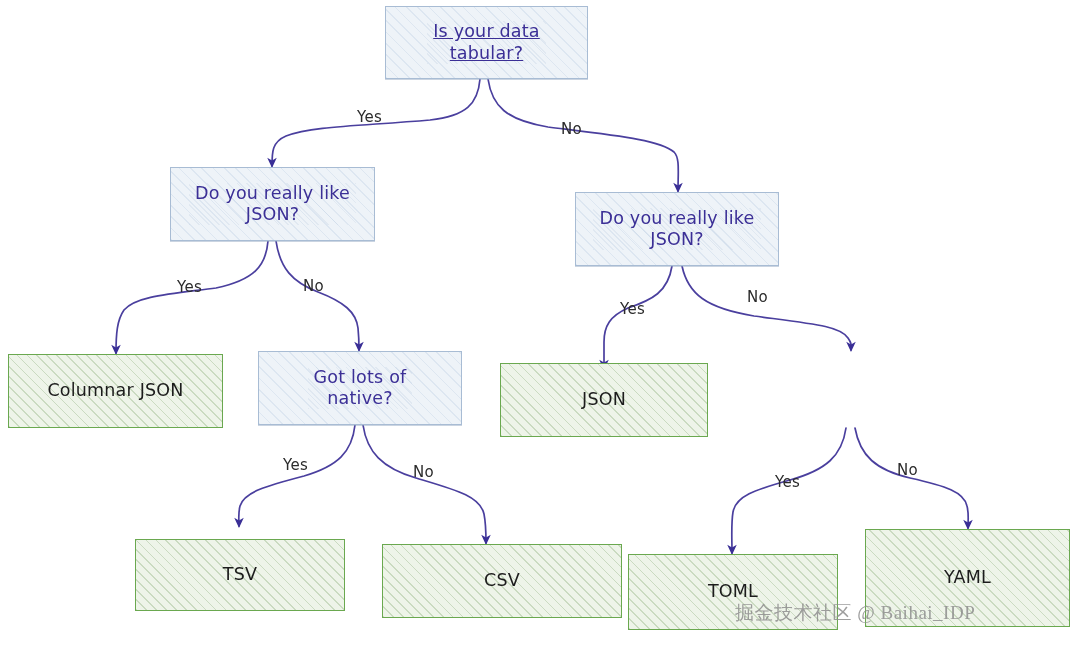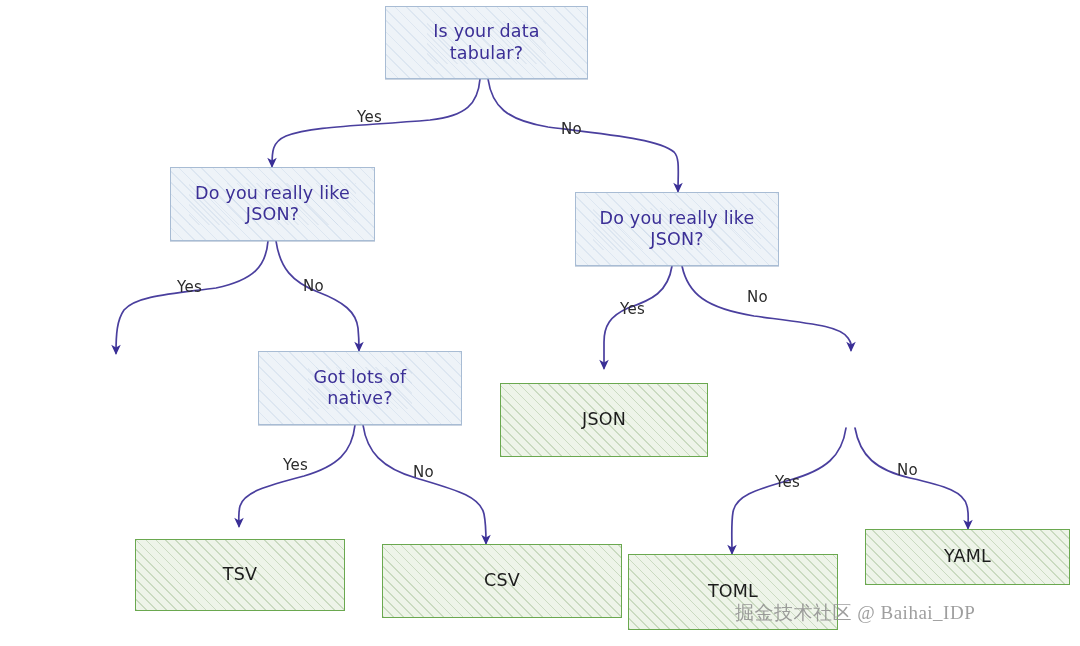--- a/index.html
+++ b/index.html
@@ -130,59 +130,62 @@
       <path d="M355,425 C352,452 338,466 304,476 C266,486 244,492 240,506 C238,514 239,518 239,526" marker-end="url(#ah)"></path>
 
       <path d="M363,425 C367,452 382,468 416,478 C456,490 480,496 484,514 C486,524 486,532 486,543" marker-end="url(#ah)"></path>
 
       <path d="M846,428 C842,456 826,470 790,480 C754,490 736,496 733,512 C731,524 732,538 732,553" marker-end="url(#ah)"></path>
 
       <path d="M855,428 C860,456 876,470 910,478 C946,486 964,492 967,506 C969,514 968,518 968,528" marker-end="url(#ah)"></path>
     </g>
   </svg>
 
-  <div class="node decision" style="left:385px; top:6px; width:203px; height:73px;">
+  <div class="node decision" style="left:385px; top:6px; width:203px; height:73px;text-decoration:underline;">
     <span class="label">Is your data
 tabular?</span>
   </div>
 
   <div class="node decision" style="left:170px; top:167px; width:205px; height:74px;">
     <span class="label">Do you really like
 JSON?</span>
   </div>
 
   <div class="node decision" style="left:575px; top:192px; width:204px; height:74px;">
     <span class="label">Do you really like
 JSON?</span>
   </div>
 
+  <div class="node terminal" style="left:8px; top:354px; width:215px; height:74px;">
+    <span class="label">Columnar JSON</span>
+  </div>
 
   <div class="node decision" style="left:258px; top:351px; width:204px; height:74px;">
     <span class="label">Got lots of
 native?</span>
   </div>
 
-  <div class="node terminal" style="left:500px; top:383px; width:208px; height:74px;">
+  <div class="node terminal" style="left:500px; top:363px; width:208px; height:74px;">
     <span class="label">JSON</span>
   </div>
 
 
   <div class="node terminal" style="left:135px; top:527px; width:210px; height:72px;margin-top:12px;">
     <span class="label">TSV</span>
   </div>
 
   <div class="node terminal" style="left:382px; top:544px; width:240px; height:74px;">
     <span class="label">CSV</span>
   </div>
 
   <div class="node terminal" style="left:628px; top:554px; width:210px; height:76px;">
     <span class="label">TOML</span>
   </div>
 
-  <div class="node terminal" style="left:865px; top:529px; width:205px; height:56px;">
+  <div class="node terminal" style="left:865px; top:529px; width:205px; height:98px;">
     <span class="label">YAML</span>
   </div>
 
   <span class="edge-label" style="left:357px; top:108px;">Yes</span>
   <span class="edge-label" style="left:561px; top:120px;">No</span>
 
   <span class="edge-label" style="left:177px; top:278px;">Yes</span>
   <span class="edge-label" style="left:303px; top:277px;">No</span>
 
   <span class="edge-label" style="left:620px; top:300px;">Yes</span>

